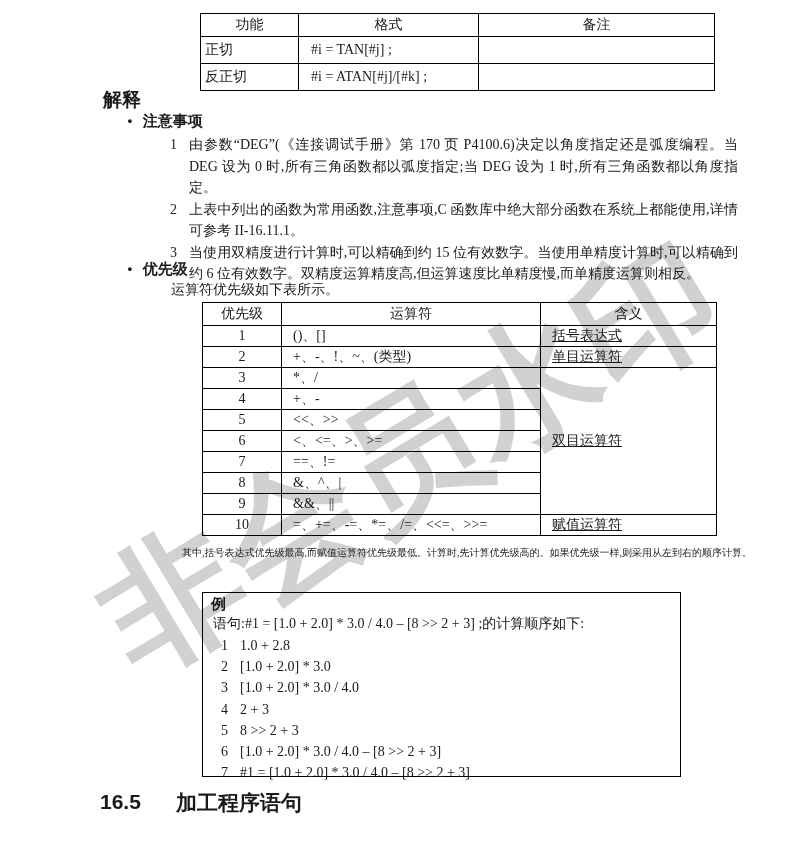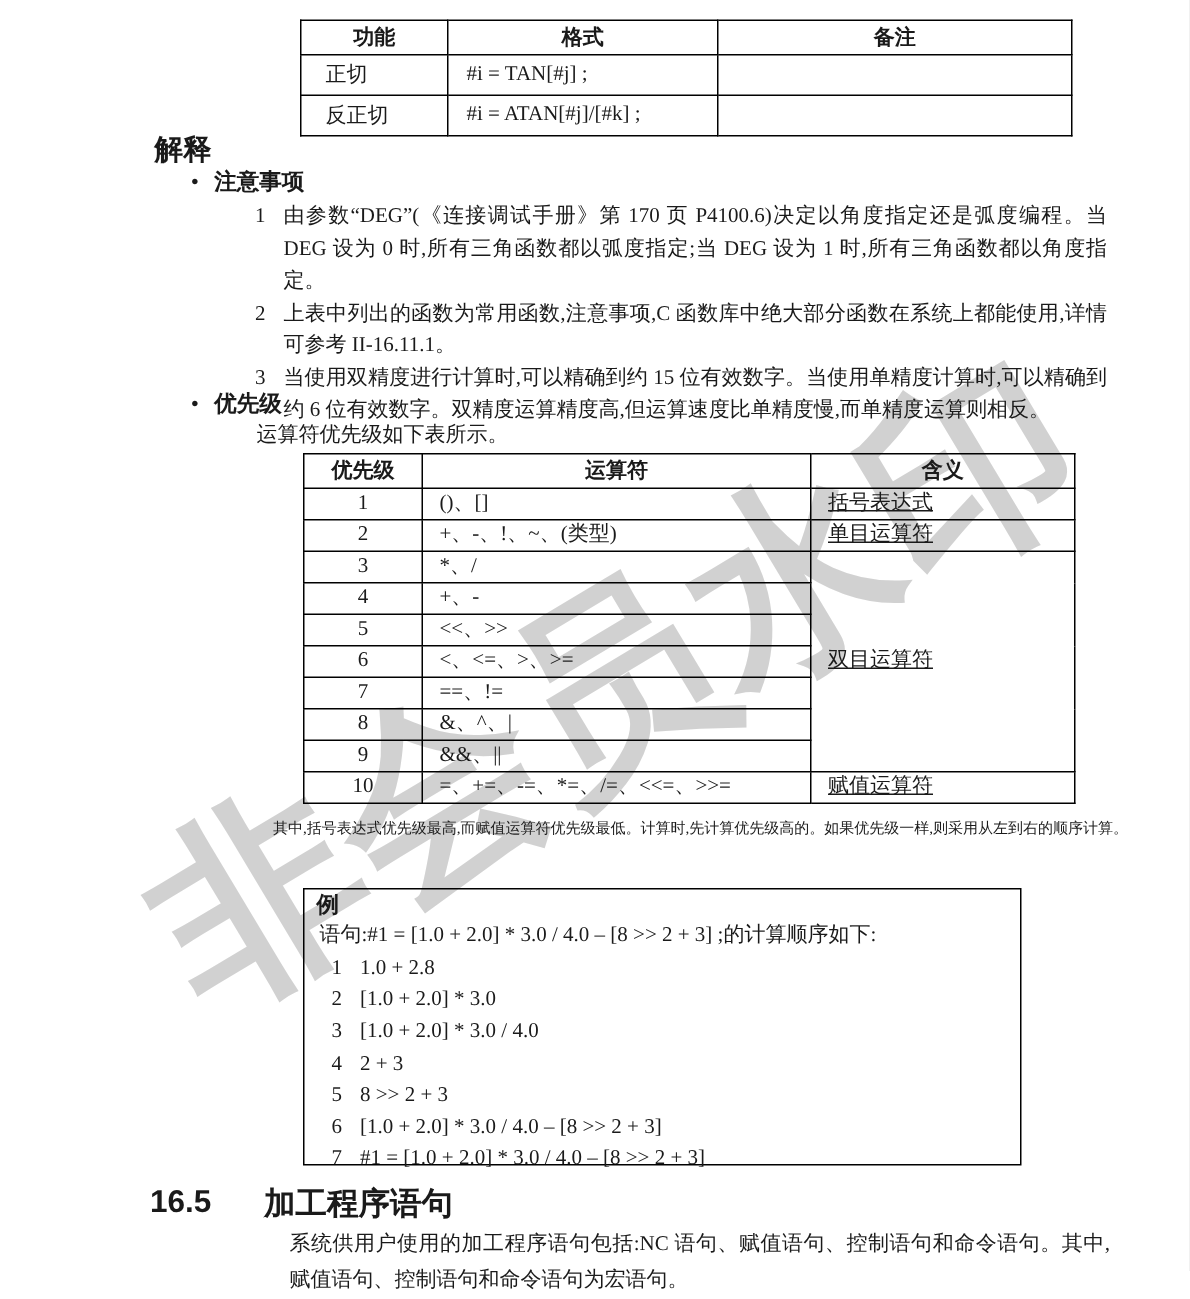--- a/index.html
+++ b/index.html
@@ -22,26 +22,26 @@
     white-space:nowrap;
     color:rgba(172,172,172,0.55);
     z-index:0;
     pointer-events:none;
   }
   .layer{position:absolute;z-index:1;}
 
   
   table{border-collapse:collapse;table-layout:fixed;}
   td,th{border:1.5px solid #000;font-size:14px;padding:0;overflow:hidden;background:transparent;}
-  th{font-family:"Liberation Sans","DejaVu Sans",sans-serif;font-weight:bold;text-align:center;}
+  th{font-family:"Liberation Sans","DejaVu Sans",sans-serif;font-weight:normal;text-align:center;}
 
   .fn-table{left:200px;top:13px;}
   .fn-table th{height:22px;}
   .fn-table td{height:26px;vertical-align:middle;}
-  .fn-table td.c-func{padding-left:16px;}
+  .fn-table td.c-func{padding-left:4px;}
   .fn-table td.c-fmt{padding-left:12px;}
 
   .prec-table{left:202px;top:302px;}
   .prec-table th{height:22px;}
   .prec-table td{height:20px;vertical-align:middle;line-height:20px;}
   .prec-table td.c-lvl{text-align:center;}
   .prec-table td.c-ops{padding-left:11px;}
   .prec-table td.c-mean{padding-left:11px;text-decoration:underline;}
 
   
@@ -230,15 +230,14 @@
       </div>
       <div class="ex-step">
         <span class="num">7</span>
         <span>#1 = [1.0 + 2.0] * 3.0 / 4.0  –  [8 &gt;&gt; 2 + 3]</span>
       </div>
     </div>
   </div>
 
   <div class="layer sec-num">16.5</div>
   <div class="layer sec-title">加工程序语句</div>
-  <div class="layer sec-body">系统供用户使用的加工程序语句包括:NC 语句、赋值语句、控制语句和命令语句。其中,赋值语句、控制语句和命令语句为宏语句。</div>
 
 </div>
 
 </body></html>

